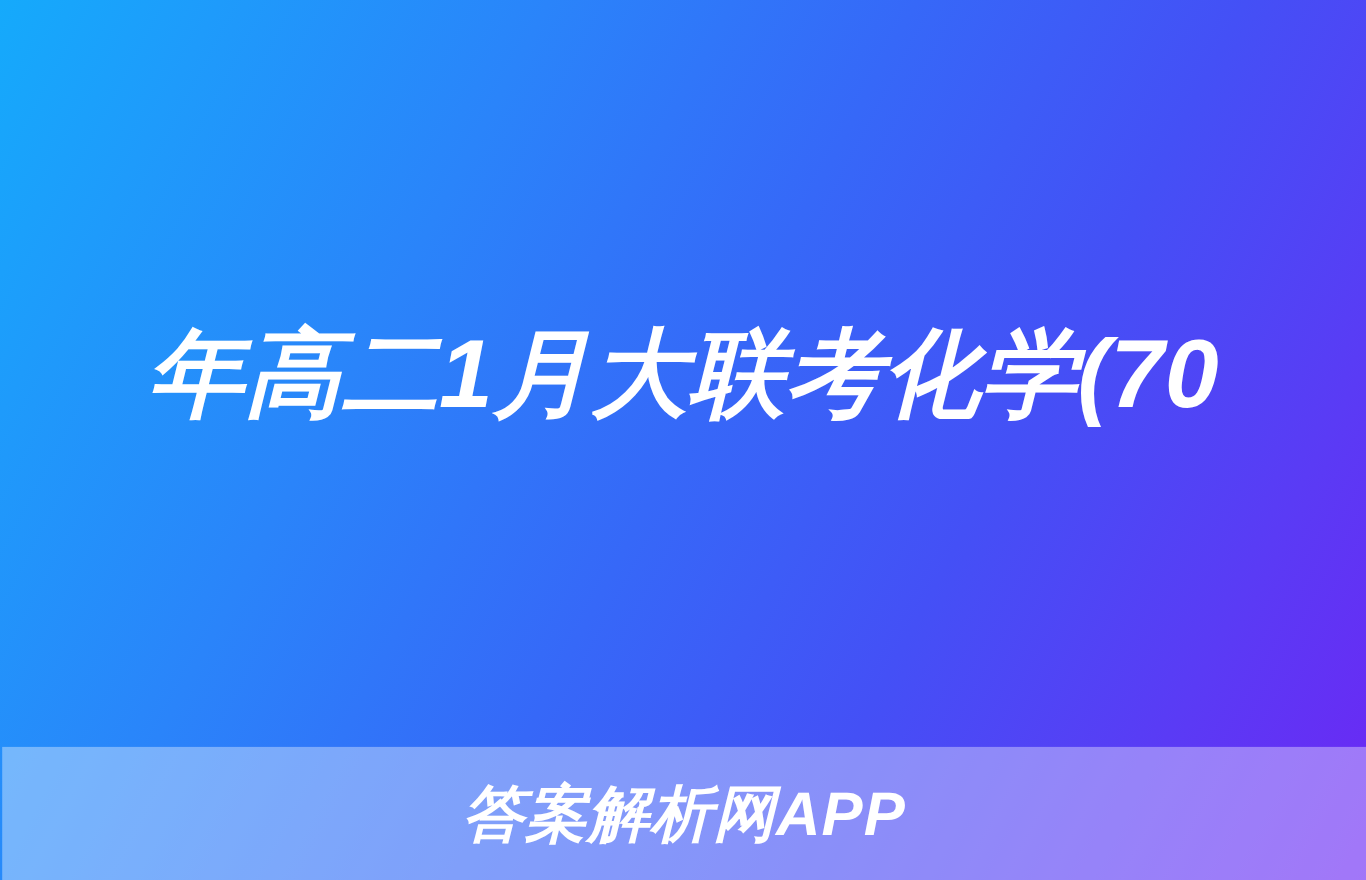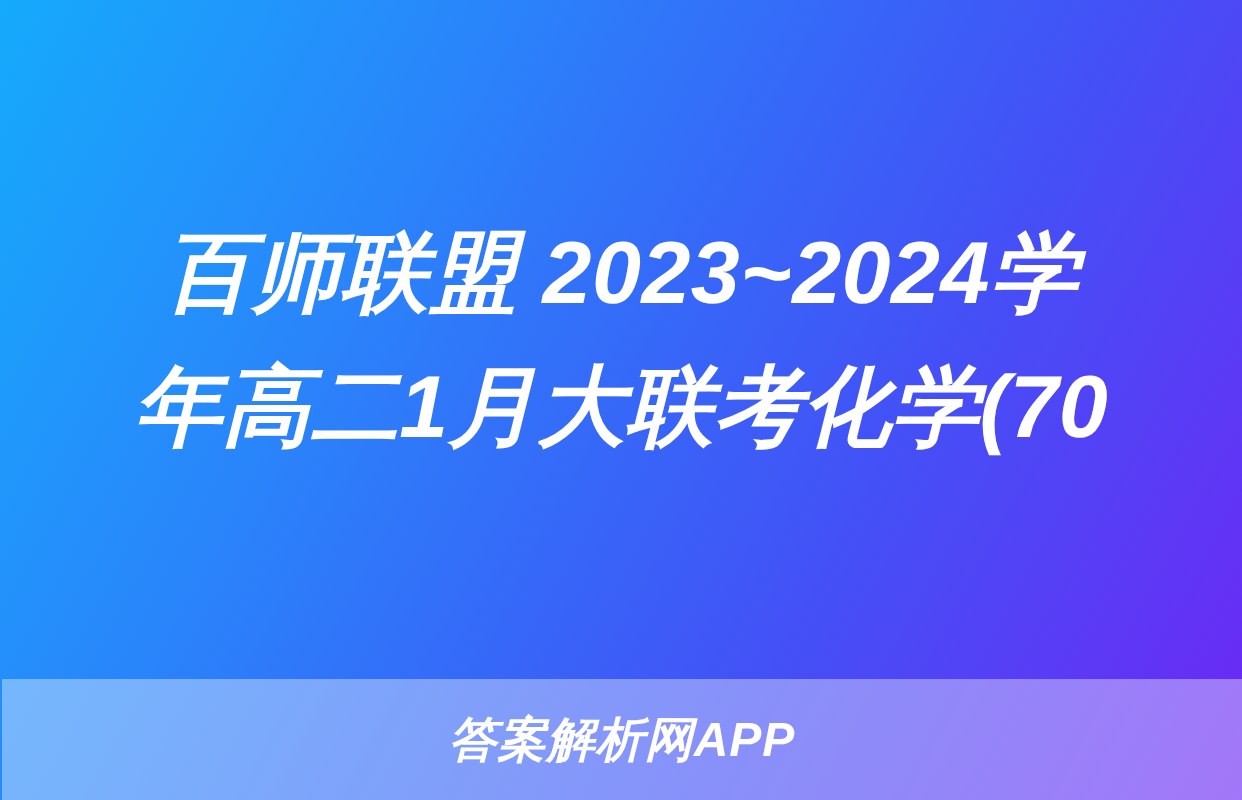--- a/index.html
+++ b/index.html
@@ -69,35 +69,34 @@
     bottom: 0;
     height: 121px;
     background: rgba(255, 255, 255, 0.37);
     display: flex;
     align-items: center;
     justify-content: center;
   }
 
   #footer-text {
     color: #FFFFFF;
-    font-size: 48px;
+    font-size: 56px;
     font-weight: 700;
     font-style: italic;
     letter-spacing: 1px;
     line-height: 1;
     white-space: pre;
   }
 </style>
 </head>
 <body>
 
 <div id="card">
 
   <div id="title-block">
-    <span class="title-line">百师联盟 2023~2024学</span>
     <span class="title-line">年高二1月大联考化学(70</span>
   </div>
 
   <div id="footer-band">
     <span id="footer-text">答案解析网APP</span>
   </div>
 
 </div>
 
 </body></html>

